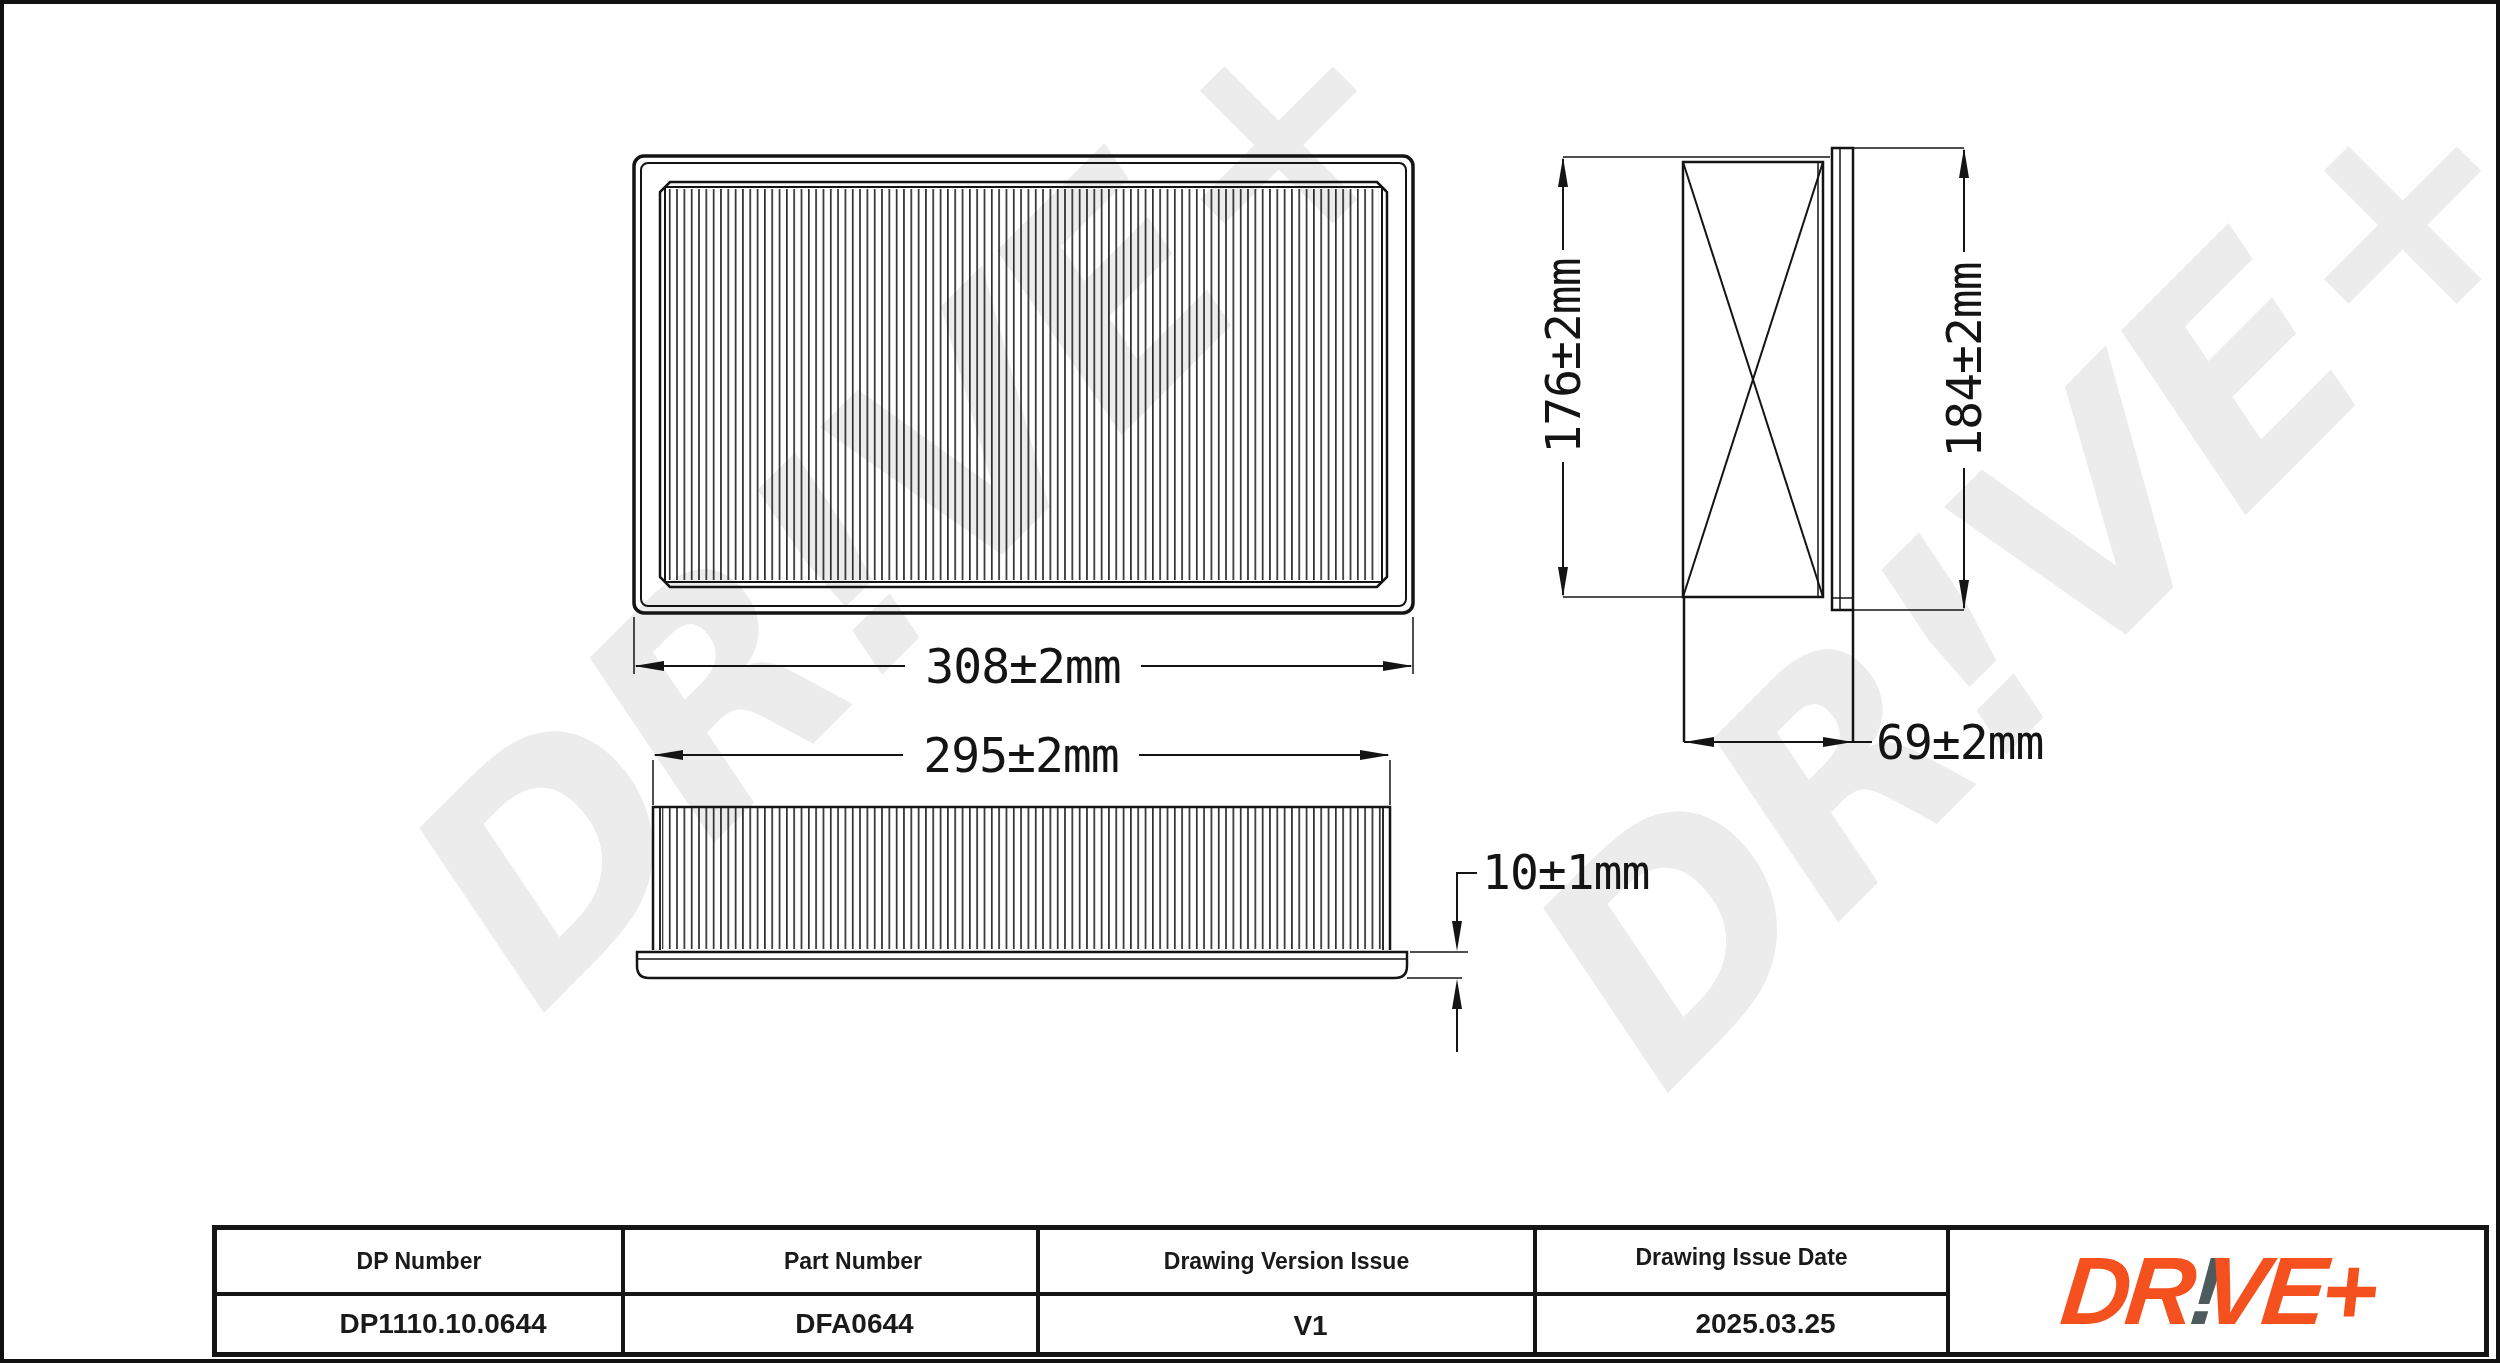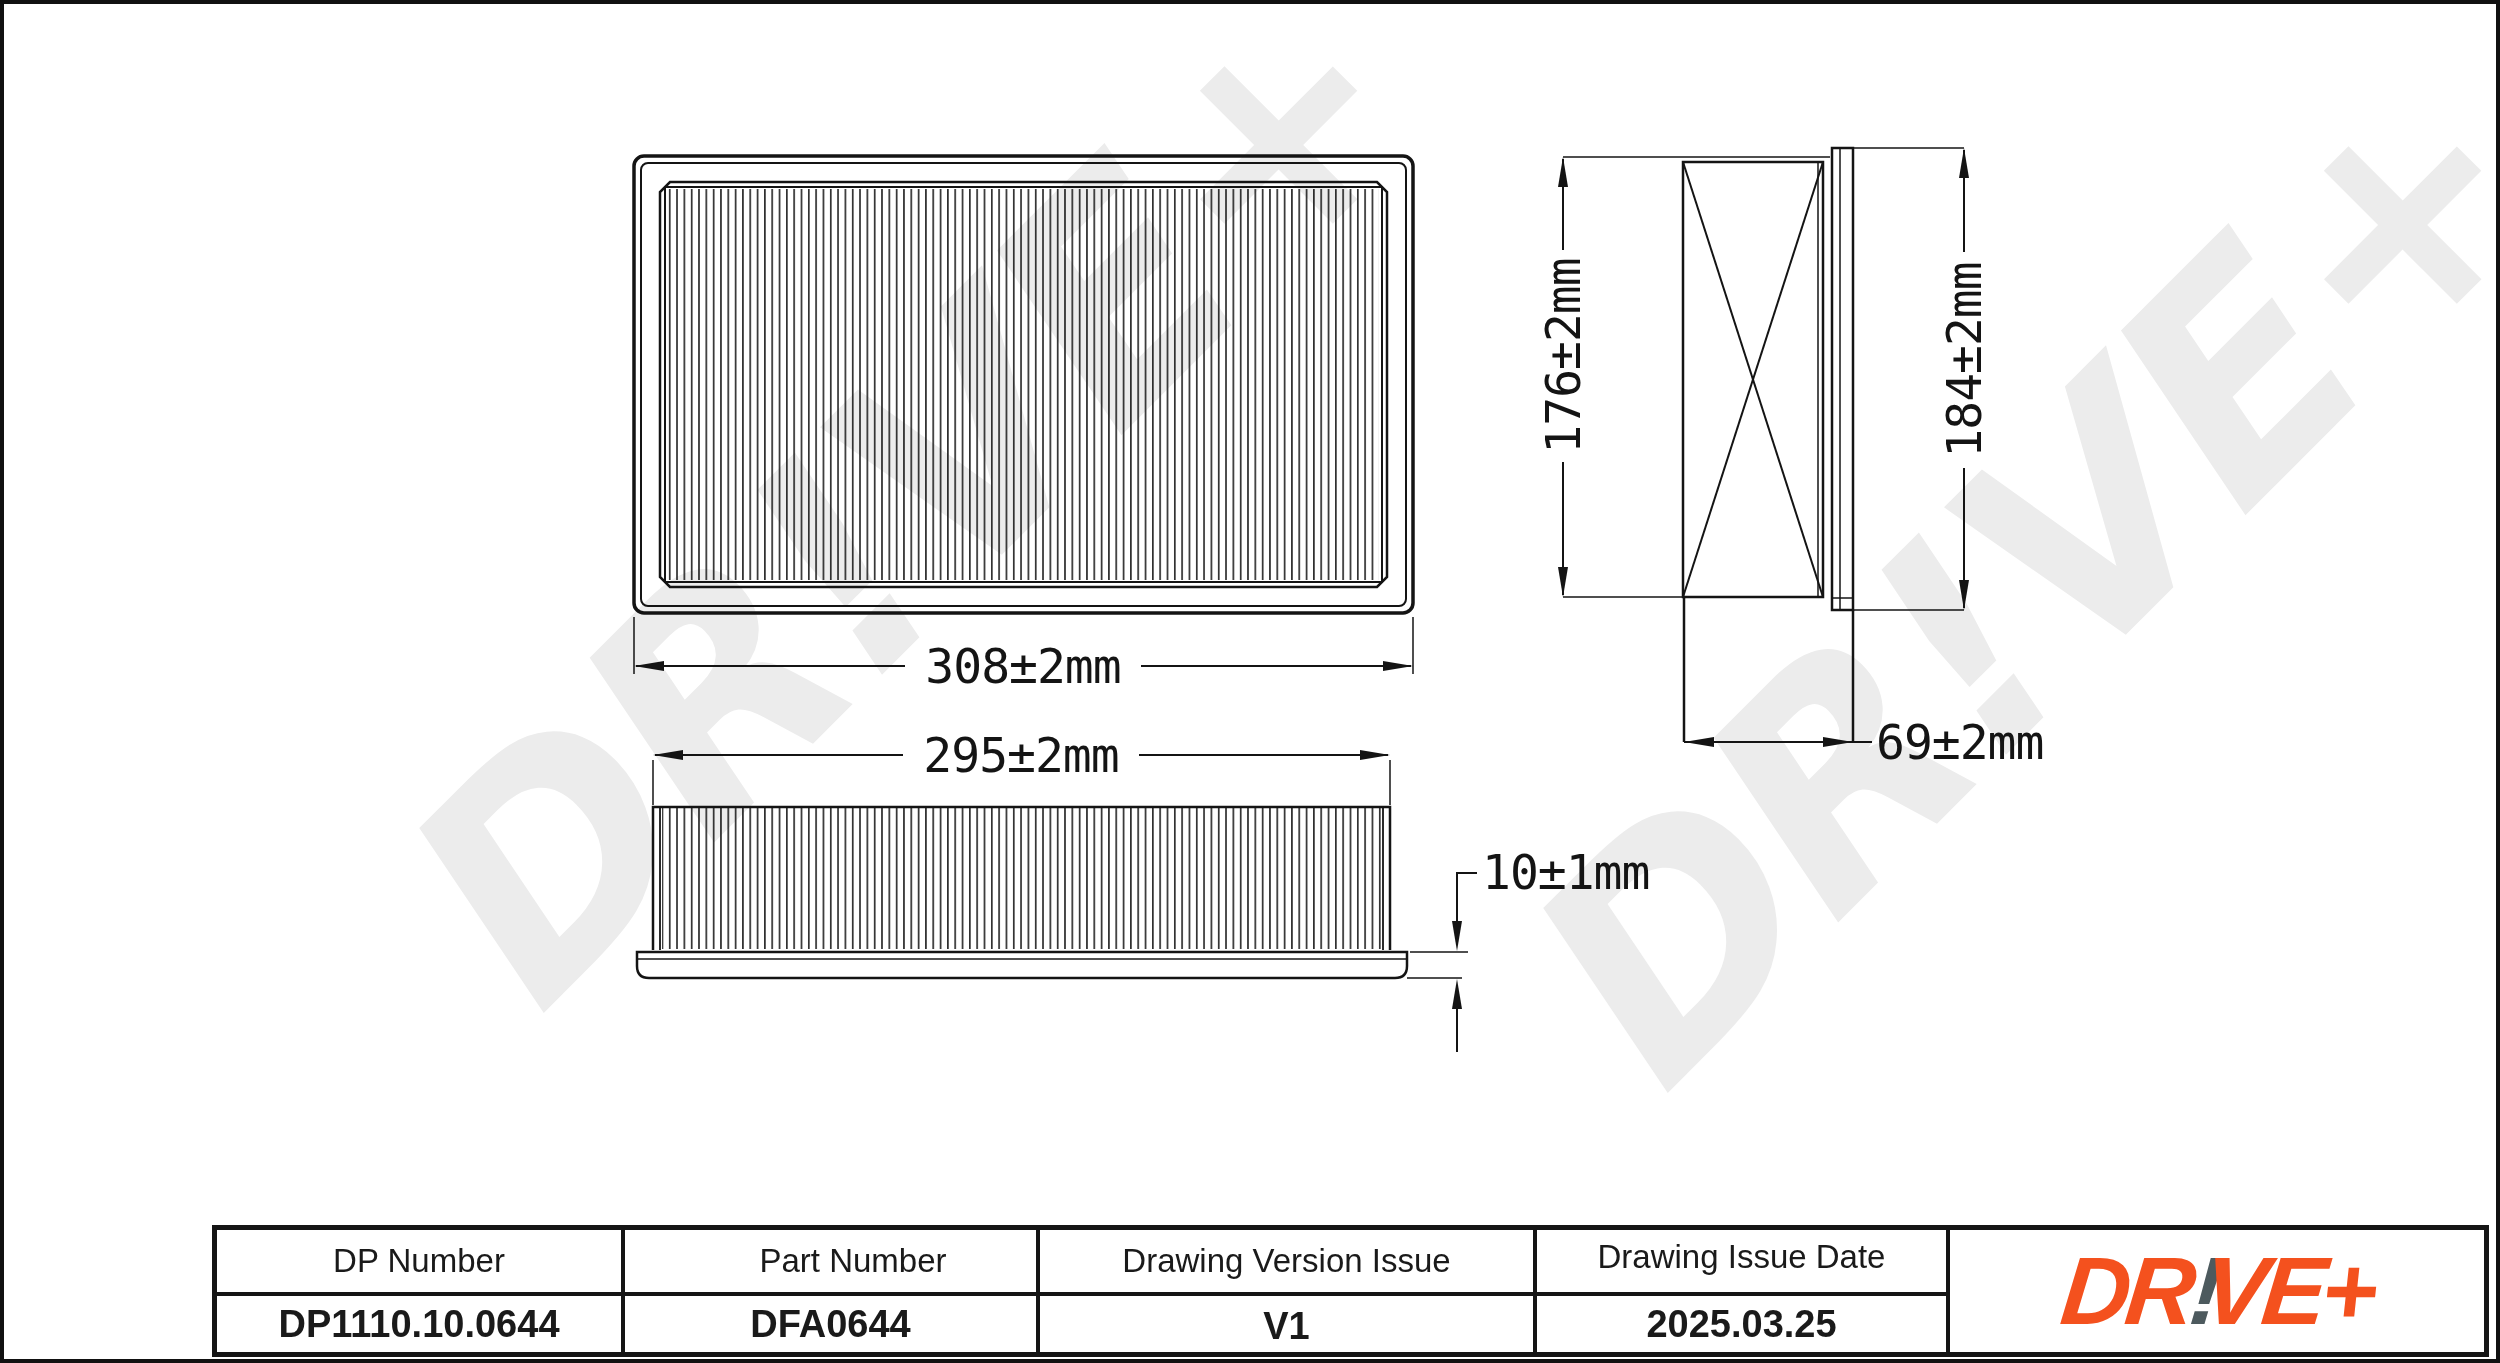--- a/index.html
+++ b/index.html
@@ -28,22 +28,22 @@
   #title-block{
     position:absolute;left:212px;top:1225px;width:2267px;height:122px;
     border:5px solid #151515;background:#ffffff;z-index:3;
   }
   .vline{position:absolute;top:0;bottom:0;width:4px;background:#151515;}
   .hline{position:absolute;height:4px;background:#151515;}
   .cell{
     position:absolute;display:flex;align-items:center;justify-content:center;
     color:#1a1a1a;white-space:nowrap;
   }
-  .cell.hdr{font-size:33px;font-weight:normal;}
-  .cell.val{font-size:38px;font-weight:bold;}
+  .cell.hdr{font-size:23px;font-weight:bold;}
+  .cell.val{font-size:28px;font-weight:bold;padding-left:24px;}
   #logo-cell{
     position:absolute;left:1733px;top:0;width:534px;height:122px;
     display:flex;align-items:center;justify-content:center;
   }
   #brand-logo{
     font-weight:bold;font-style:italic;font-size:96px;letter-spacing:-5px;
     transform:skewX(-6deg);white-space:nowrap;line-height:1;
     font-family:"Liberation Sans",sans-serif;
   }
   #brand-logo .orange{color:#f4511e;}

